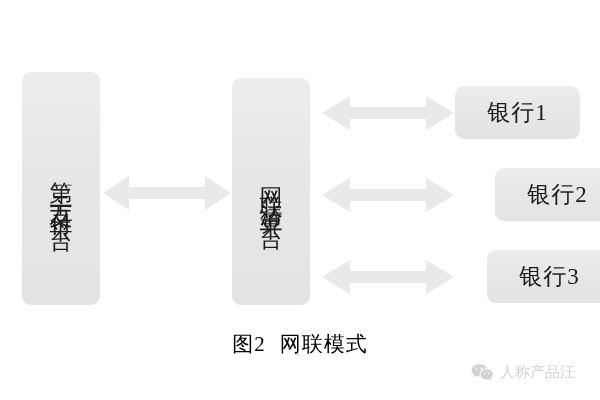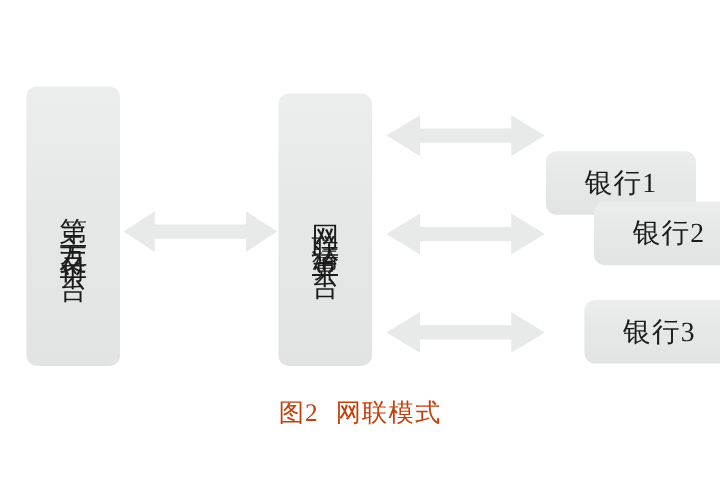--- a/index.html
+++ b/index.html
@@ -58,21 +58,21 @@
   #node-third-party .node-vertical { padding-top: 4px; }
 
   #node-netsunion {
     left: 232px;
     top: 78px;
     width: 78px;
     height: 227px;
   }
   #node-netsunion .node-vertical { padding-top: 3px; }
 
-  #node-bank-1 { left: 455px; top: 86px;  width: 125px; height: 53px; margin-top: 40px; }
+  #node-bank-1 { left: 455px; top: 86px;  width: 125px; height: 53px; }
   #node-bank-2 { left: 455px; top: 168px; width: 125px; height: 53px; margin-left: 40px; }
   #node-bank-3 { left: 455px; top: 250px; width: 125px; height: 53px; margin-left: 32px; }
 
   
   .arrow {
     position: absolute;
   }
   .arrow svg { display: block; width: 100%; height: 100%; }
 
   #arrow-main  { left: 103px; top: 170px; width: 128px; height: 46px; }
@@ -81,21 +81,21 @@
   #arrow-bank-3 { left: 322px; top: 254px; width: 132px; height: 46px; }
 
   
   #figure-caption {
     position: absolute;
     left: 0;
     top: 330px;
     width: 600px;
     text-align: center;
     font-size: 21px;
-    color: #c2410c;
+    color: #000000;
     letter-spacing: 1px;
     font-family: "Liberation Serif", "DejaVu Serif", serif;
   }
   #figure-caption .cap-label { margin-right: 14px; }
 
   
   #watermark {
     position: absolute;
     left: 470px;
     top: 359px;
@@ -165,14 +165,37 @@
   </div>
 
   <div class="node" id="node-bank-3">
     <span class="node-horizontal">银行3</span>
   </div>
 
   <div id="figure-caption">
     <span class="cap-label">图2</span><span class="cap-title">网联模式</span>
   </div>
 
+  <div id="watermark">
+    <span id="wechat-icon">
+      <svg viewBox="0 0 24 20" aria-hidden="true">
+        <path d="M9.1,2.2 C4.9,2.2 1.6,4.9 1.6,8.2 C1.6,10.1 2.7,11.8 4.5,12.9
+                 L3.7,15.3 L6.4,13.9 C7.3,14.1 8.2,14.3 9.1,14.3
+                 C9.35,14.3 9.6,14.29 9.85,14.27
+                 C9.66,13.73 9.55,13.16 9.55,12.56
+                 C9.55,9.25 12.73,6.6 16.65,6.6
+                 C16.86,6.6 17.06,6.61 17.26,6.63
+                 C16.55,4.08 13.16,2.2 9.1,2.2 Z
+                 M6.5,5.5 A0.95,0.95 0 1,1 6.5,7.4 A0.95,0.95 0 1,1 6.5,5.5 Z
+                 M11.5,5.5 A0.95,0.95 0 1,1 11.5,7.4 A0.95,0.95 0 1,1 11.5,5.5 Z" fill="#6d6d6d"></path>
+        <path d="M16.7,7.6 C13.35,7.6 10.6,9.85 10.6,12.6
+                 C10.6,15.35 13.35,17.6 16.7,17.6
+                 C17.4,17.6 18.1,17.5 18.75,17.32 L21,18.5 L20.35,16.5
+                 C21.8,15.6 22.8,14.2 22.8,12.6
+                 C22.8,9.85 20.05,7.6 16.7,7.6 Z
+                 M14.6,10.7 A0.8,0.8 0 1,1 14.6,12.3 A0.8,0.8 0 1,1 14.6,10.7 Z
+                 M18.8,10.7 A0.8,0.8 0 1,1 18.8,12.3 A0.8,0.8 0 1,1 18.8,10.7 Z" fill="#6d6d6d"></path>
+      </svg>
+    </span>
+    <span id="watermark-text">人称产品汪</span>
+  </div>
 
 </div>
 
 </body></html>

